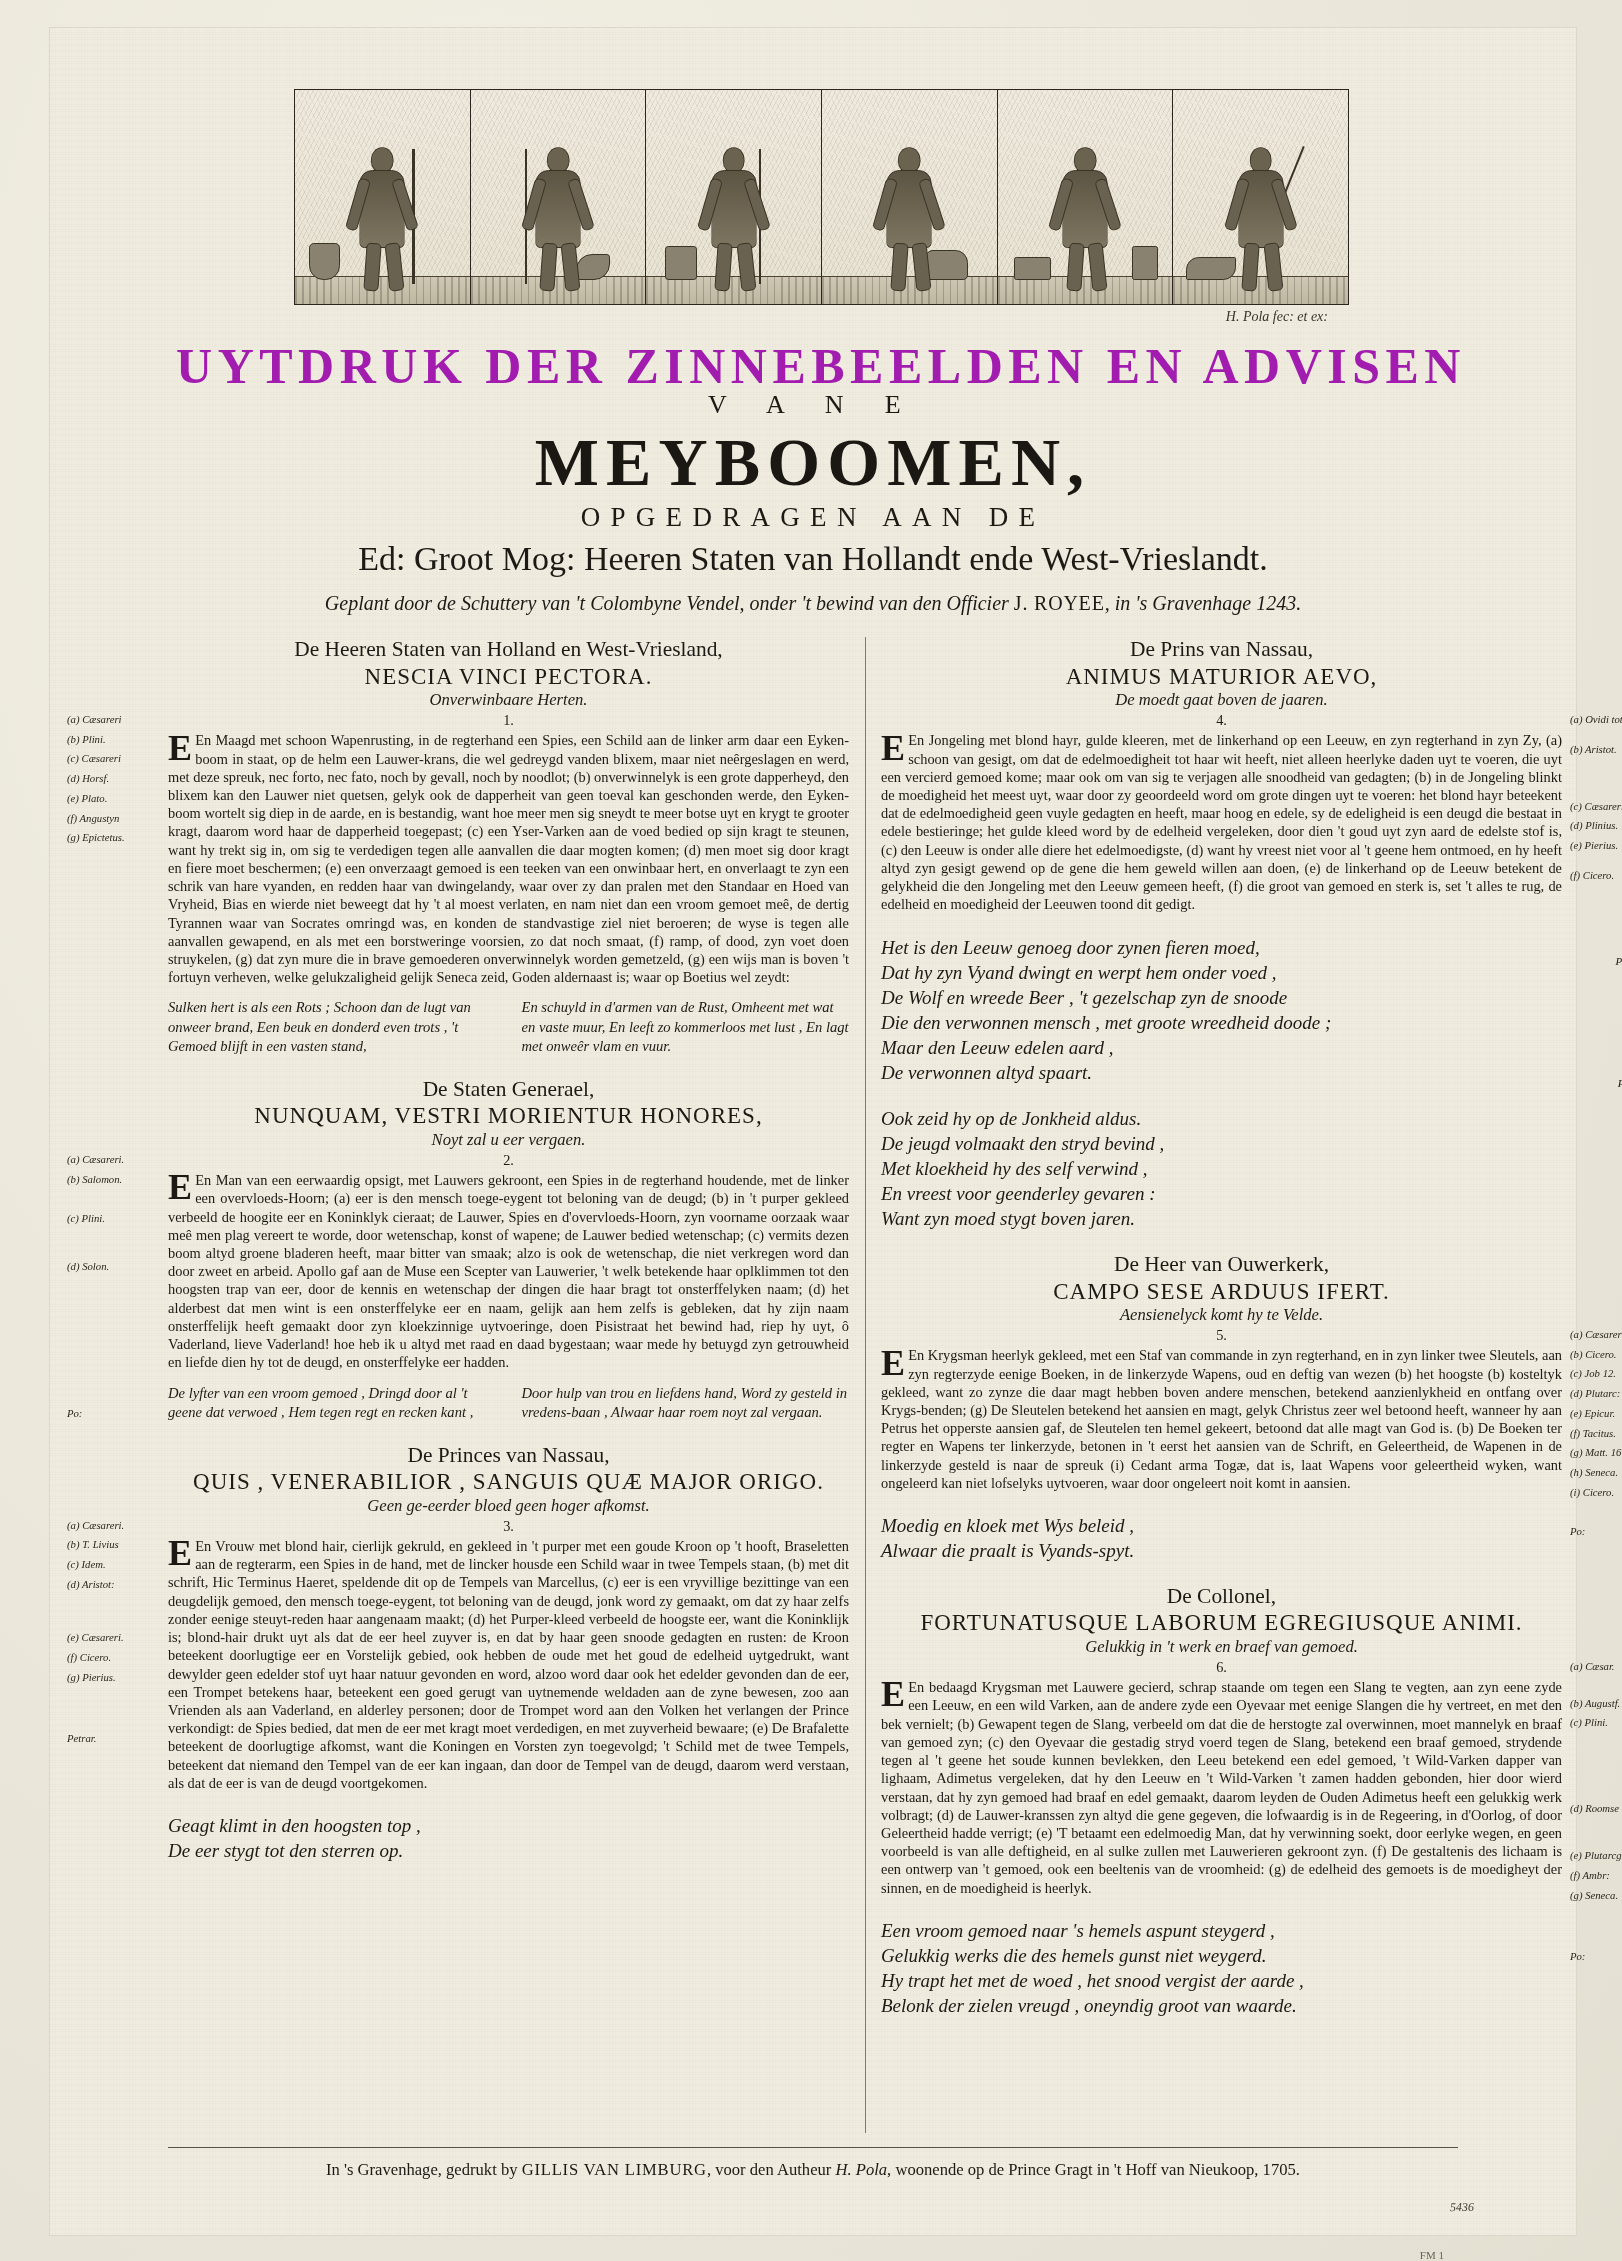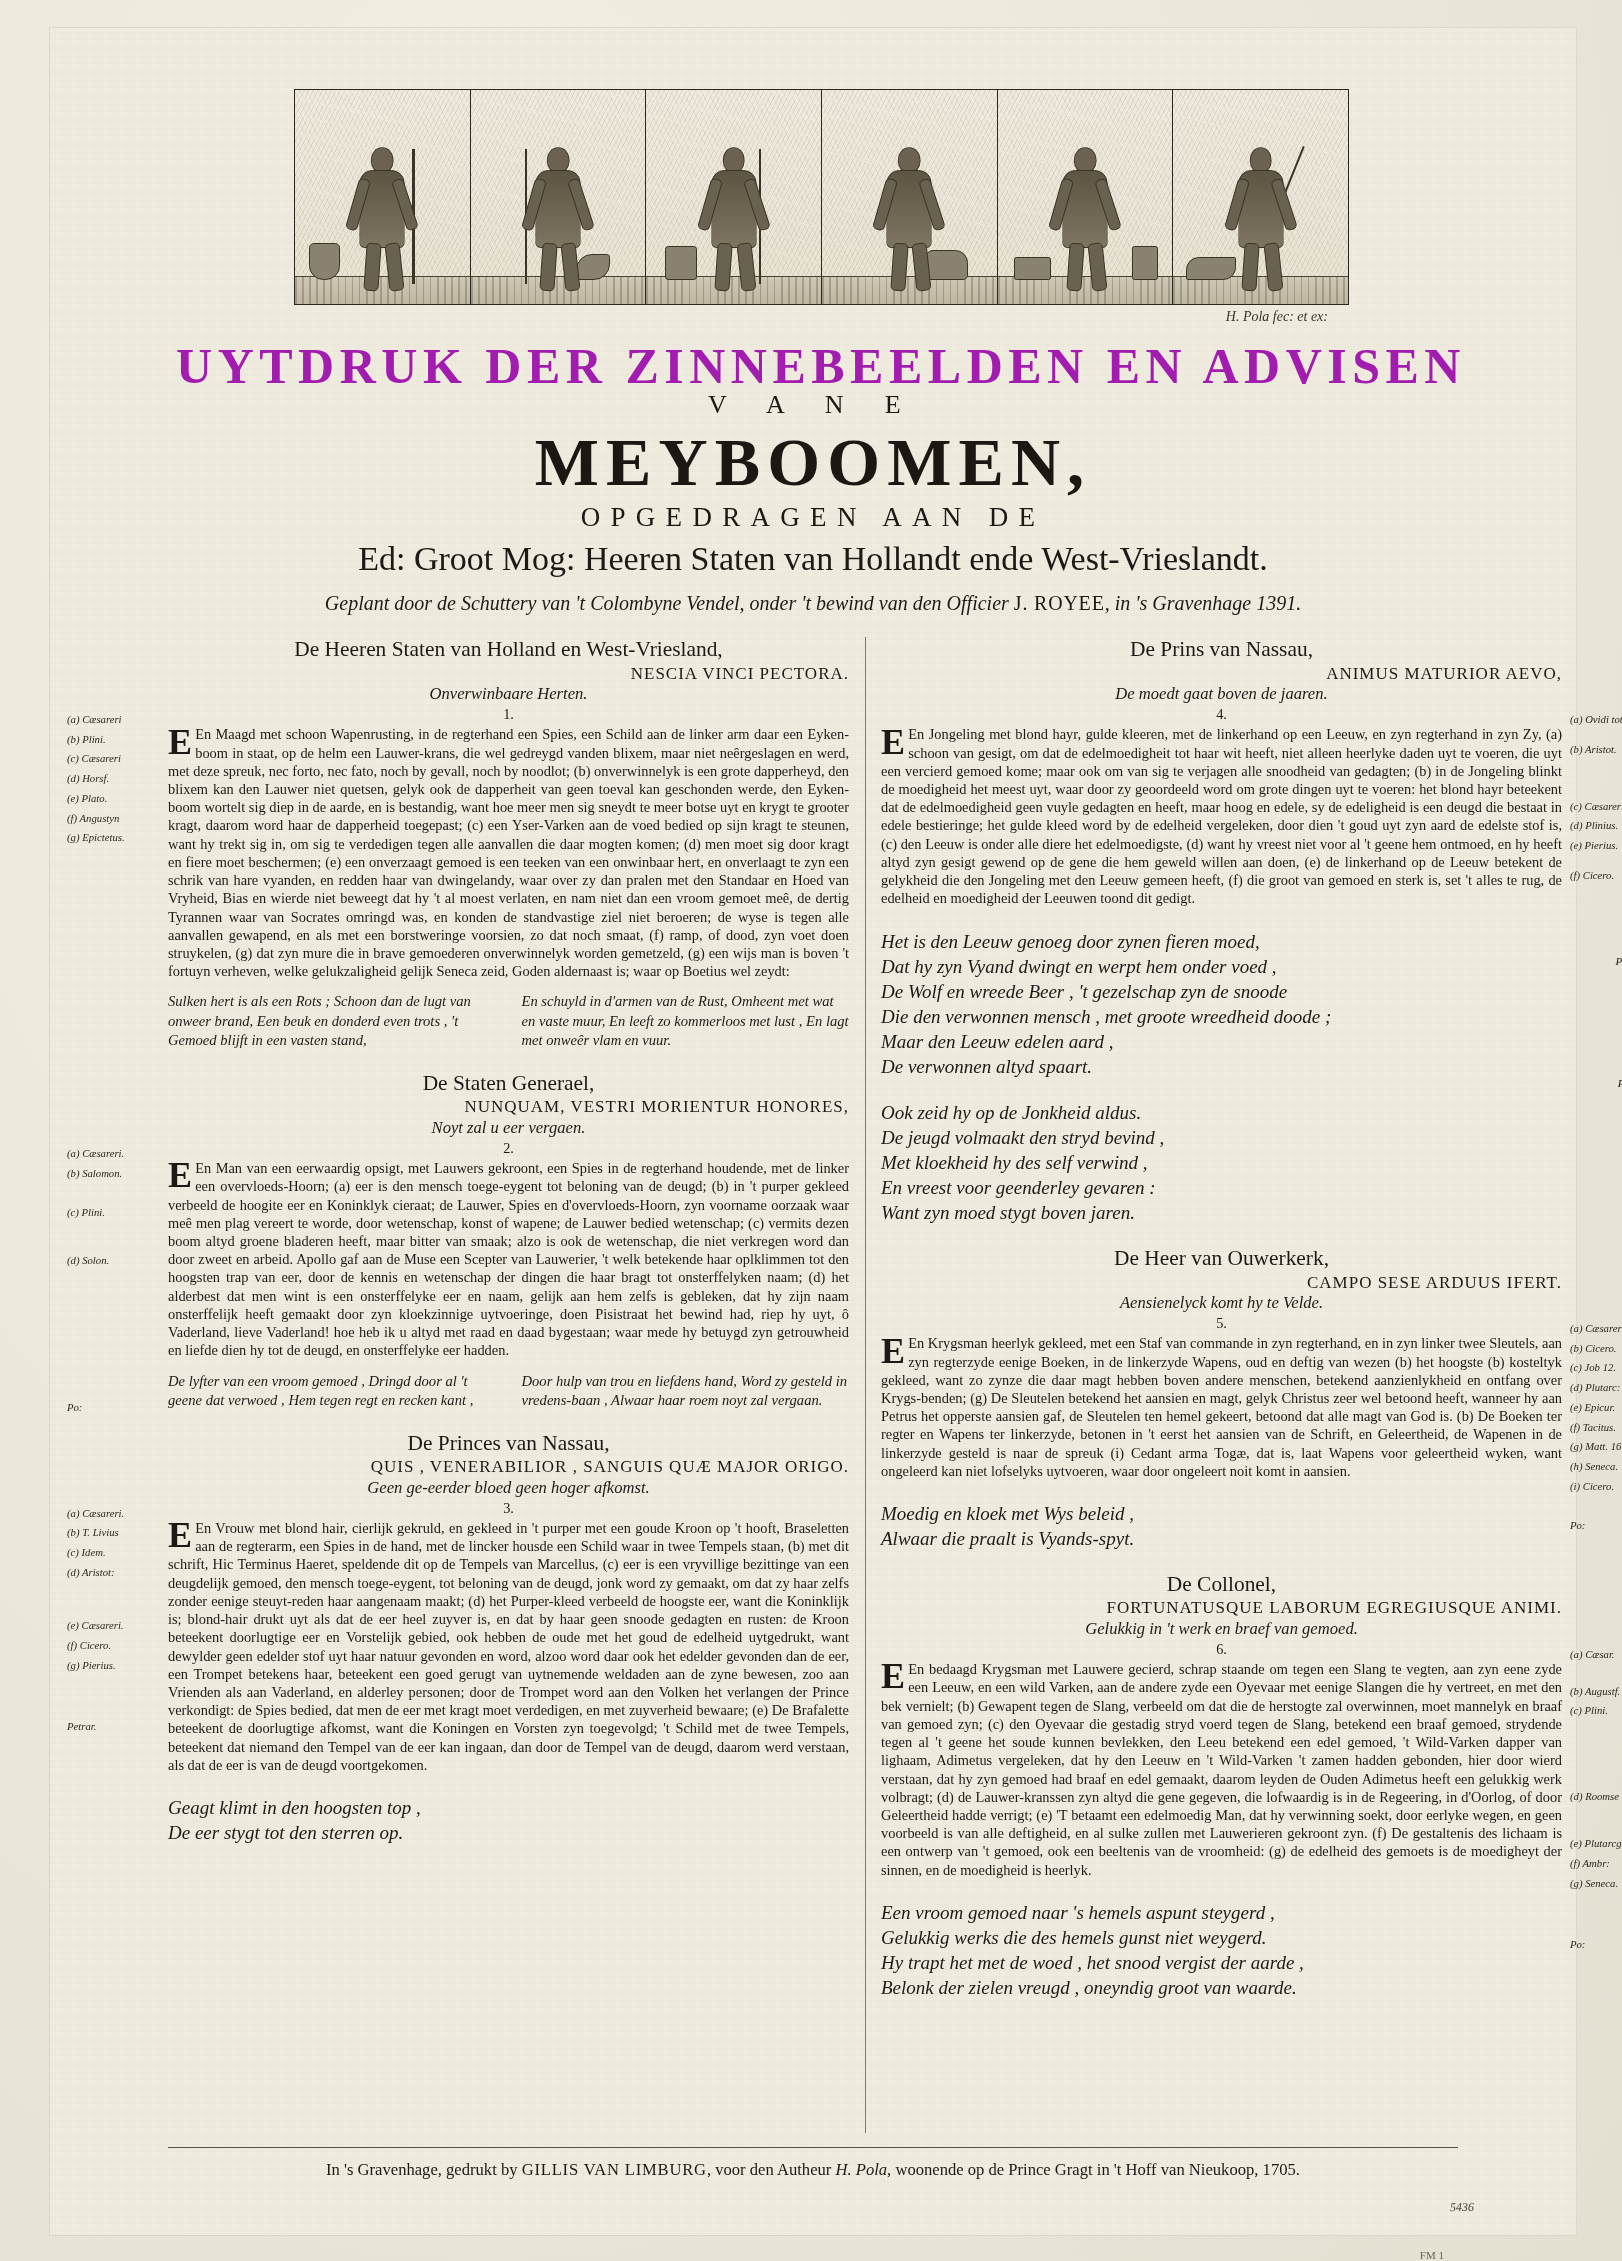--- a/index.html
+++ b/index.html
@@ -106,21 +106,21 @@
   }
   .vrule{
     position:absolute;left:50%;top:0;bottom:0;width:0.8px;background:#5a5344;
     opacity:.75;
   }
   .col{position:absolute;top:0;width:681px;}
   .col.left{left:0;}
   .col.right{left:713px;}
   .block{margin-bottom:20.6px;position:relative;}
   .b-head{text-align:center;font-size:21.4px;margin-bottom:1.6px;}
-  .b-motto{text-align:right;font-size:17px;letter-spacing:1px;margin-bottom:0.8px;}
+  .b-motto{text-align:center;font-size:23px;letter-spacing:1px;margin-bottom:0.8px;}
   .b-trans{text-align:center;font-size:16.6px;font-style:italic;margin-bottom:1.6px;}
   .b-num{text-align:center;font-size:14.3px;margin-bottom:2.4px;}
   .prose{
     font-size:14.4px;line-height:1.265;text-align:justify;
     text-justify:inter-word;hyphens:auto;
   }
   .prose .drop{
     float:left;font-size:36px;line-height:27px;padding:3.2px 3.2px 0 0;font-weight:700;
   }
   .verse{
@@ -257,21 +257,21 @@
 
     </div>
     <div class="signature">H. Pola fec: et ex:</div>
 
     <div class="tcenter" id="t1">UYTDRUK DER ZINNEBEELDEN EN ADVISEN</div>
     <div class="tcenter" id="t2">V A N   E</div>
     <div class="tcenter" id="t3">MEYBOOMEN,</div>
     <div class="tcenter" id="t4">OPGEDRAGEN AAN DE</div>
     <div class="tcenter" id="t5">Ed: Groot Mog: Heeren Staten van Hollandt ende West-Vrieslandt.</div>
     <div class="tcenter" id="t6">
-      <span>Geplant door de Schuttery van 't Colombyne Vendel, onder 't bewind van den Officier </span><b>J. ROYEE</b><span>, in 's Gravenhage 1391.</span>
+      <span>Geplant door de Schuttery van 't Colombyne Vendel, onder 't bewind van den Officier </span><b>J. ROYEE</b><span>, in 's Gravenhage 1243.</span>
     </div>
 
     <div id="cols">
       <div class="vrule"></div>
 
       <div class="col left">
 
         <div class="block">
           <div class="b-head">De Heeren Staten van Holland en West-Vriesland,</div>
           <div class="b-motto">NESCIA VINCI PECTORA.</div>

